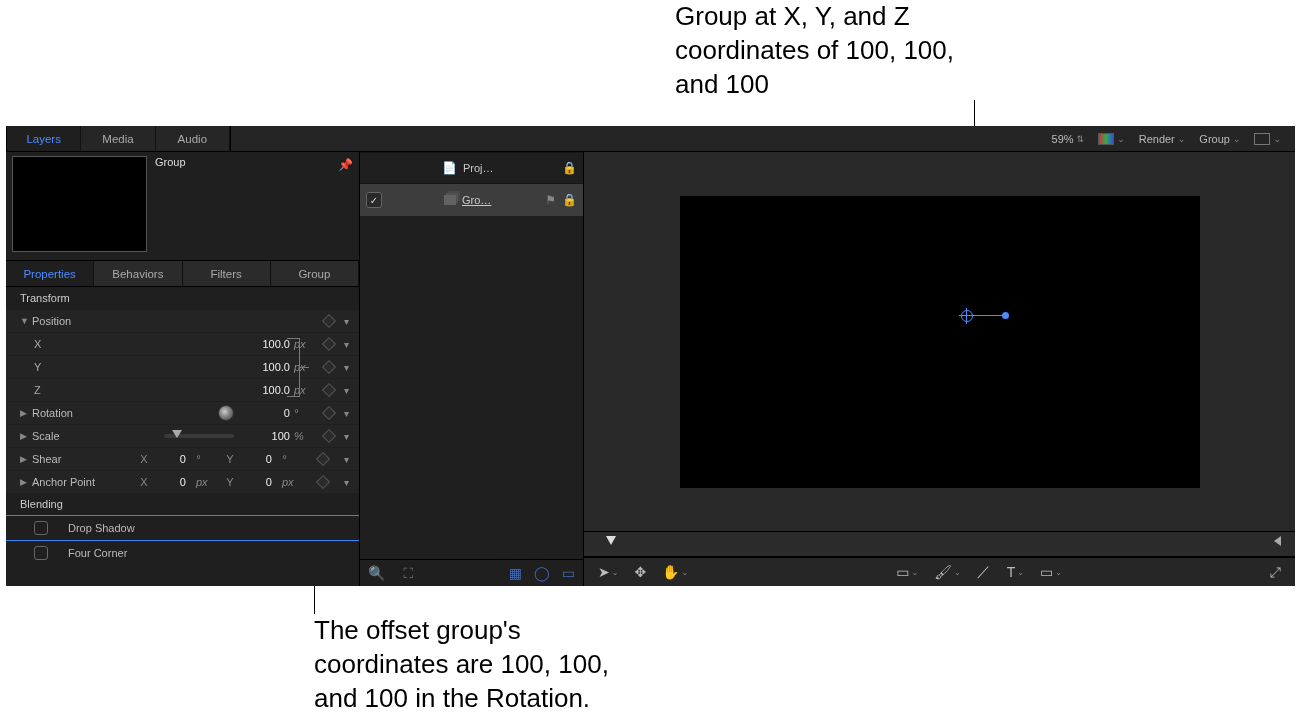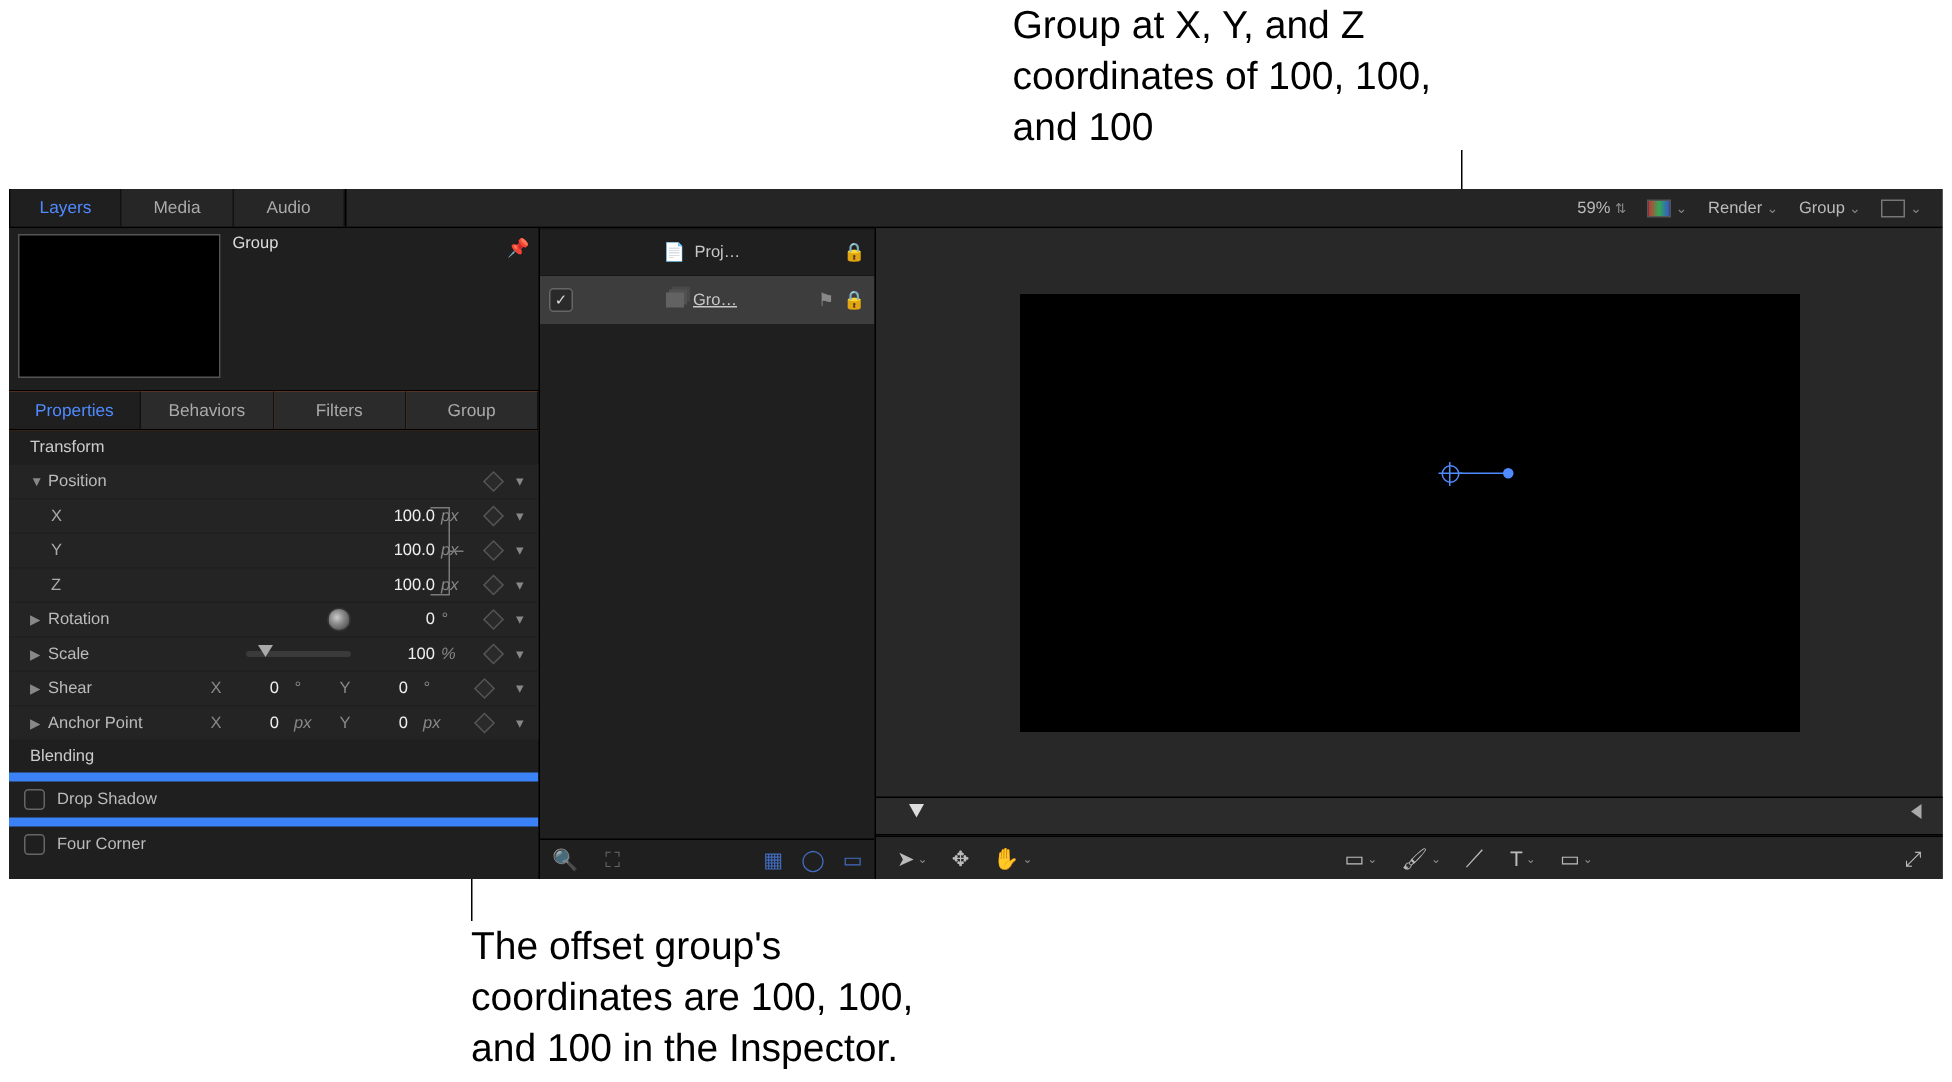--- a/index.html
+++ b/index.html
@@ -202,24 +202,24 @@
     width:0; height:0;
     border-left:5px solid transparent;
     border-right:5px solid transparent;
     border-top:8px solid #aaa;
   }
 
   .chkrow {
     display:flex;
     align-items:center;
     height:24px;
-    padding-left:10px;
+    padding-left:28px;
     color:#bbb;
-    gap:8px;
-    border-top:6px solid #3b82f6;
+    gap:20px;
+    border-top:1px solid #3b82f6;
   }
   .chk { width:12px; height:12px; border:1px solid #666; border-radius:3px; }
 
   
   .layerlist { flex:1; }
   .lrow {
     display:flex;
     align-items:center;
     height:32px;
     padding:0 6px;
@@ -352,21 +352,21 @@
     width: 13px;
   }
 
 </style>
 </head>
 <body>
 
 <div class="annotation" id="ann-top">Group at X, Y, and Z coordinates of 100, 100, and 100</div>
 <div class="leader" style="left:974px; top:100px; width:1px; height:210px;"></div>
 
-<div class="annotation" id="ann-bottom">The offset group's coordinates are 100, 100, and 100 in the Inspector.</div>
+<div class="annotation" id="ann-bottom">The offset group's coordinates are 100, 100, and 100 in the Rotation.</div>
 <div class="leader" style="left:314px; top:494px; width:1px; height:120px;"></div>
 <div class="leader" style="left:297px; top:494px; width:17px; height:1px;"></div>
 
 <div id="app">
 
   <div class="topbar">
     <div class="top-mid">
       <div class="tabbtn sel">Layers</div>
       <div class="tabbtn">Media</div>
       <div class="tabbtn">Audio</div>

